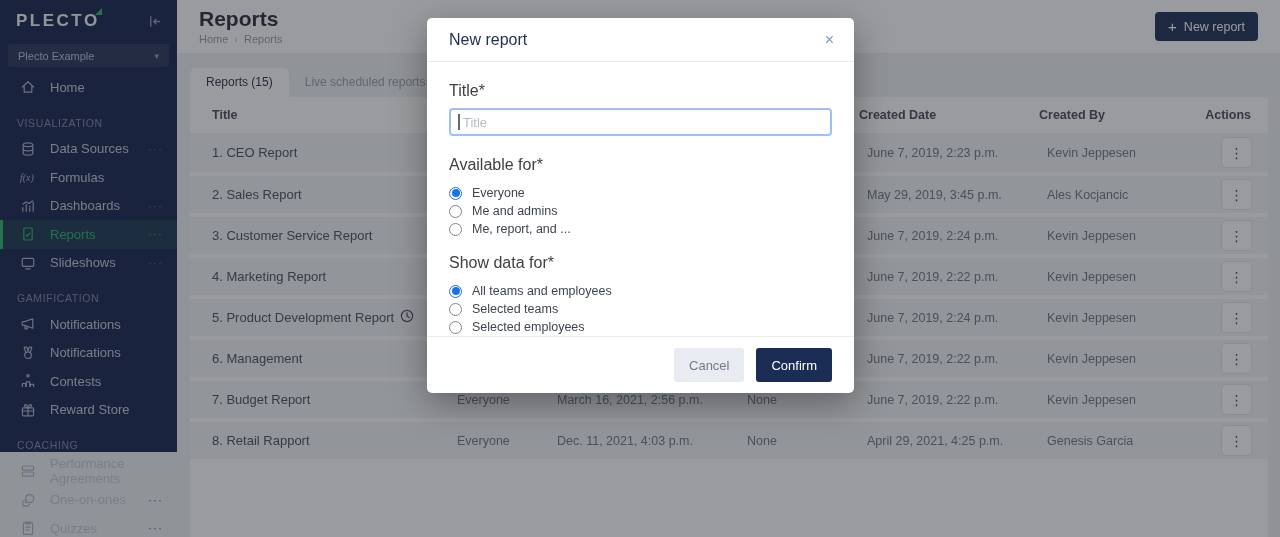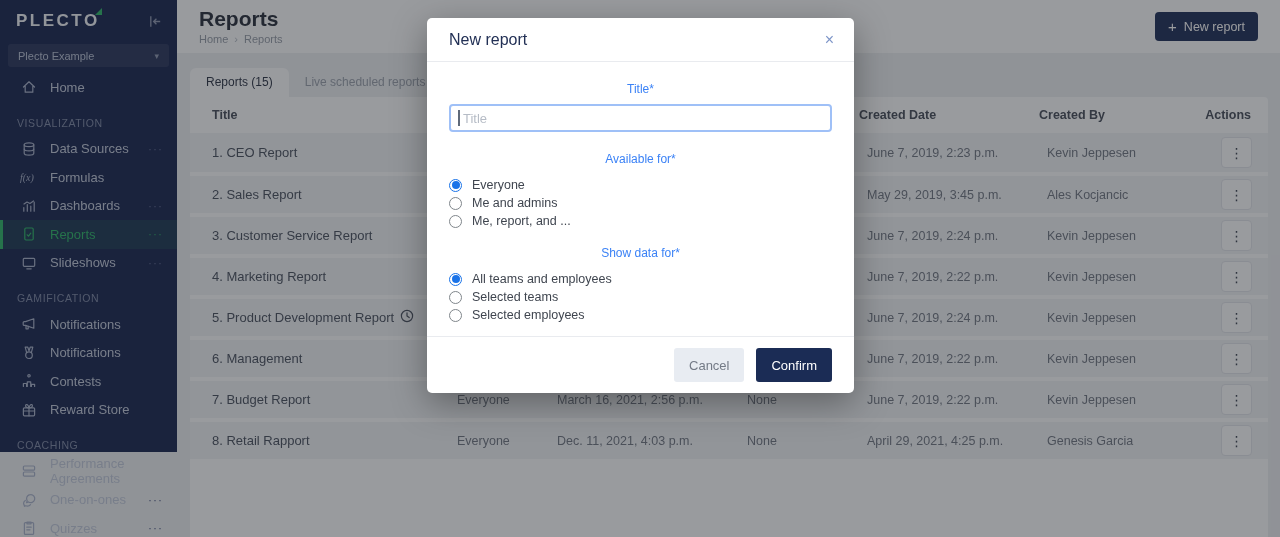--- a/index.html
+++ b/index.html
@@ -13,21 +13,21 @@
   .logo-accent { position:absolute; right:-2px; top:-3px; width:0; height:0;
     border-left:7px solid transparent; border-top:7px solid #2bb566; transform:rotate(90deg); }
   .collapse { margin-left:auto; color:#8e97b0; cursor:pointer; display:flex; }
   .org-pill { margin:12px 8px 0; height:23px; background:rgba(255,255,255,0.08); border-radius:3px;
     display:flex; align-items:center; padding:0 10px; font-size:11px; color:#b9c1d4; cursor:pointer; }
   .org-caret { margin-left:auto; color:#8e97b0; font-size:9px; }
   .nav { margin-top:6px; }
   .nav-section { margin:15px 14px 4px 17px; font-size:10.5px; letter-spacing:.6px; color:#7d87a4; height:14px; }
   .nav-item { height:28.5px; display:flex; align-items:center; padding:0 14px 0 17px; gap:13px;
     font-size:13px; color:#c3cadb; cursor:pointer; border-left:3px solid transparent; }
-  .nav-item .ic { width:17px; height:17px; flex:none; display:flex; align-items:center; justify-content:flex-end; color:#a8b1c9; }
+  .nav-item .ic { width:17px; height:17px; flex:none; display:flex; align-items:center; justify-content:flex-start; color:#a8b1c9; }
   .nav-item.active { background:rgba(43,181,102,0.13); border-left-color:#2bb566; color:#2bb566; }
   .nav-item.active .ic { color:#2bb566; }
   .nav-more { margin-left:auto; color:#566089; font-size:12px; letter-spacing:1px; }
   .nav-item.active .nav-more { color:#2bb566; opacity:.8; }
   .ic svg { display:block; }
 
   
   .main { position:absolute; left:177px; top:0; right:0; height:537px; }
   .topbar { background:#ffffff; height:53px; position:relative; padding:7px 0 0 22px; }
   .page-title { font-size:21px; font-weight:bold; color:#262c38; }
@@ -57,21 +57,21 @@
   .clock { display:inline-block; vertical-align:-2px; margin-left:5px; color:#474e5c; }
 
   
   .overlay { position:absolute; inset:0; background:rgba(33,36,43,0.46); z-index:10; }
   .modal { position:absolute; left:427px; top:18px; width:427px; height:375px; background:#fff;
     border-radius:5px; box-shadow:0 10px 35px rgba(0,0,0,.35); z-index:20; }
   .modal-head { height:44px; border-bottom:1px solid #e9ebef; display:flex; align-items:center; padding:0 20px 0 22px; }
   .modal-title { font-size:16px; color:#223055; }
   .modal-close { margin-left:auto; color:#7d95c8; font-size:16px; cursor:pointer; line-height:1; }
   .modal-body { padding:0 22px; }
-  .field-label { margin-top:20px; font-size:12px; color:#3b82f6;text-align:center; }
+  .field-label { margin-top:20px; font-size:16px; color:#404040; }
   .input-wrap { position:relative; margin-top:8px; }
   .text-input { width:100%; height:28px; border:2px solid #9fc0f7; border-radius:4px; padding:0 10px 0 12px;
     font-size:13px; font-family:inherit; color:#3c4043; outline:none; }
   .text-input::placeholder { color:#b6bcc6; }
   .caret-bar { position:absolute; left:9px; top:6px; width:1.5px; height:16px; background:#5f6a7a; }
   .radio-group { margin-top:10px; }
   .radio-row { display:flex; align-items:center; gap:10px; height:18px; cursor:pointer; }
   .radio { width:13px; height:13px; border-radius:50%; border:1.5px solid #80868b; flex:none; position:relative; background:#fff; }
   .radio.sel { border-color:#1a73e8; }
   .radio.sel::after { content:""; position:absolute; inset:1.5px; background:#1a73e8; border-radius:50%; }

